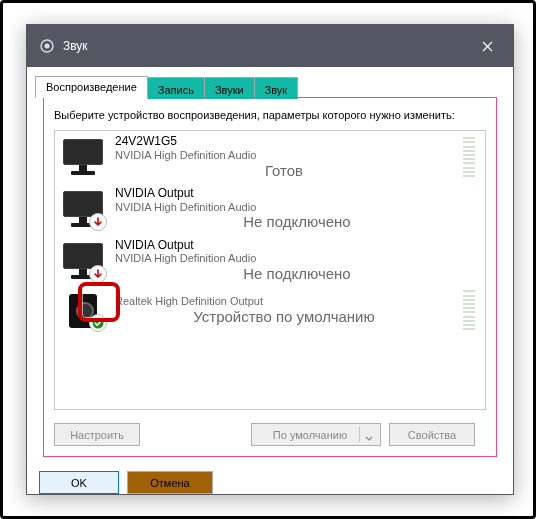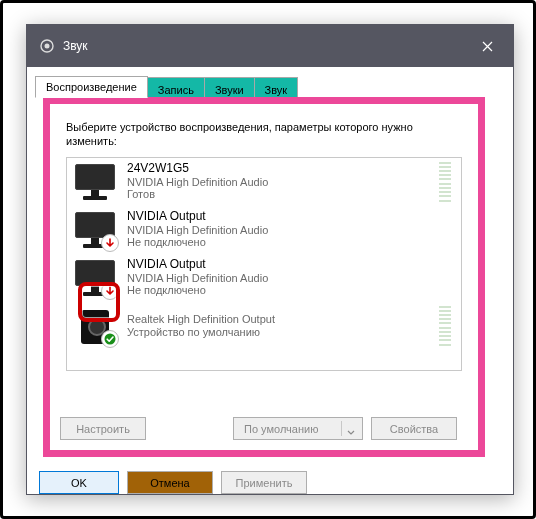--- a/index.html
+++ b/index.html
@@ -25,26 +25,26 @@
 .tabstrip { display: flex; font-size: 11px; }
 .tab {
   padding: 4px 10px 3px; border: 1px solid #a8a8a8; border-bottom: none;
   background: #fff; position: relative; top: 1px; cursor: pointer;
 }
 .tab + .tab { margin-left: -1px; }
 .tab.active { background: #fff; z-index: 2; border-bottom: 1px solid #fff; }
 .tab.inactive { background: #14b8a6; top: 2px; padding-top:6px; padding-bottom:3px; }
 
 .panel {
-  border: 7px solid #ec4899; margin: 0 20px 8px 8px; padding: 16px;
+  border: 1px solid #ec4899; margin: 0 8px 8px 8px; padding: 10px;
   min-height: 360px; position: relative;
 }
 .hint { font-size: 11px; margin-bottom: 8px; line-height: 1.3; }
 
-.device-list { border: 1px solid #c8c8c8; background: #fff; height: 214px; overflow: hidden; }
+.device-list { border: 1px solid #c8c8c8; background: #fff; height: 280px; overflow: hidden; }
 .device {
   display: flex; align-items: center; padding: 4px 6px; gap: 10px; position: relative;
 }
 .device .thumb { width: 44px; height: 40px; position: relative; flex: none; }
 .monitor-icon { width: 44px; height: 40px; position: relative; }
 .monitor-screen { position:absolute; left:2px; top:2px; width:40px; height:26px; background:#2a2a2a; border:1px solid #444; border-radius:2px; }
 .monitor-stand { position:absolute; left:18px; top:28px; width:8px; height:6px; background:#1b1b1b; }
 .monitor-base { position:absolute; left:10px; top:34px; width:24px; height:4px; background:#1b1b1b; border-radius:1px; }
 
 .speaker-icon { position:absolute; left:8px; top:4px; width:28px; height:34px; background:#111; border-radius:3px; }
@@ -59,37 +59,37 @@
 
 .highlight-ring {
   position:absolute; left:78px; top:282px; width:42px; height:40px;
   border: 4px solid #c00; border-radius: 8px; z-index: 50; pointer-events:none;
   box-shadow: 0 0 0 1px rgba(255,255,255,.6) inset;
 }
 
 .device-text { flex: 1; line-height: 1.15; }
 .device-name { font-size: 12px; color: #000; }
 .device-sub { font-size: 11px; color: #6a6a6a; }
-.device-status { font-size: 11px; color: #6a6a6a; }
+.device-status { font-size: 15px; color: #6a6a6a; text-align: center; }
 
 .meter { width: 12px; height: 40px; margin-right: 4px; display:flex; flex-direction:column; justify-content:space-between; }
 .meter i { display:block; height:2px; background:#8fb98a; }
 .meter.faint i { background:#d2e4cf; }
 
 .panel-buttons {
   position: absolute; left: 10px; right: 21px; bottom: 10px;
   display: flex; gap: 8px; font-size: 11px;
 }
 .panel-buttons .spacer { flex:1; }
 .btn {
   min-width: 86px; height: 23px; border: 1px solid #aeaeae; background: #a16207;
   font-size: 11px; padding: 0 10px; cursor: pointer;
 }
 .btn.disabled { color: #8a8a8a; background: #efefef; cursor: default; }
-.btn.dropdown { min-width: 130px; position:relative; text-align:left; padding-right:22px; }
+.btn.dropdown { min-width: 130px; position:relative; text-align:center; padding-right:22px; }
 .btn.dropdown::after {
   content:""; position:absolute; right:4px; top:3px; bottom:3px; width:16px;
   border-left:1px solid #c8c8c8;
 }
 .btn.dropdown .chev { position:absolute; right:7px; top:8px; }
 
 .dialog-buttons {
   display:flex; justify-content:flex-start; gap:8px; padding: 6px 12px 12px;
 }
 .btn.primary { border: 1px solid #0078d7; background:#e5f1fb; min-width:80px; }
@@ -236,18 +236,17 @@
               </svg></span>
         </button>
         <button class="btn disabled"><span>Свойства</span></button>
       </div>
     </div>
   </div>
 
   <div class="dialog-buttons">
     <button class="btn primary"><span>OK</span></button>
     <button class="btn"><span>Отмена</span></button>
-    <button class="btn disabled"><span>Применить</span></button>
   </div>
 
 </div>
 
 <div class="highlight-ring"></div>
 
 </body></html>

